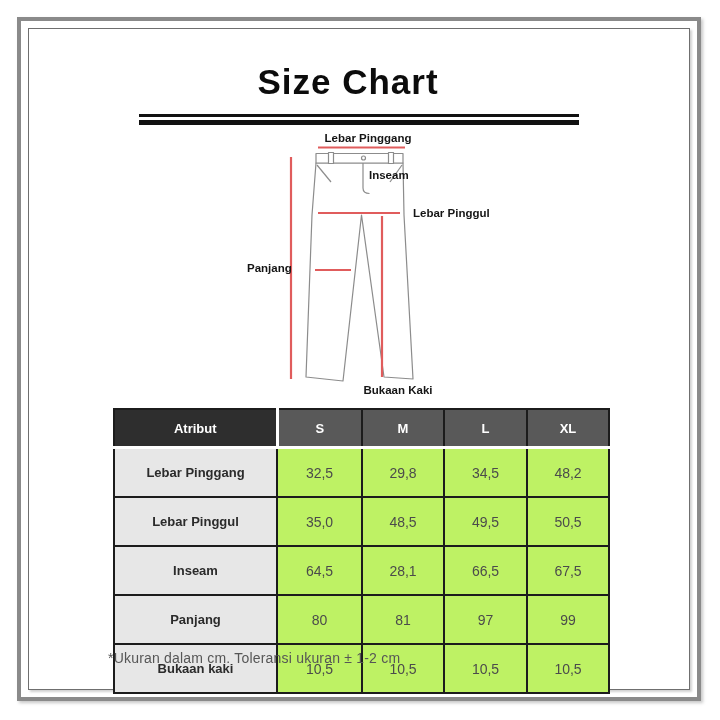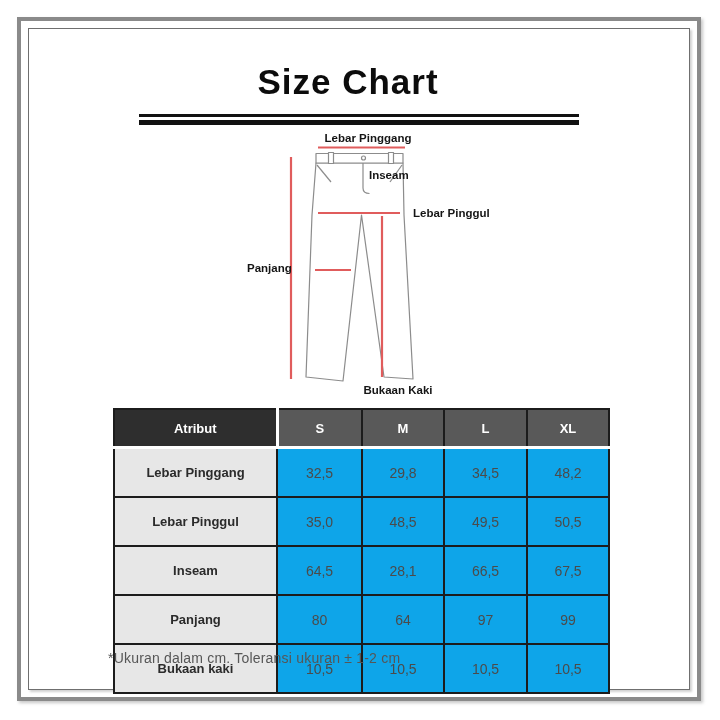--- a/index.html
+++ b/index.html
@@ -41,21 +41,21 @@
     height:28px;color:#ffffff;font-size:13px;font-weight:bold;
     border-bottom:3px solid #ffffff;
   }
   th.attr-head{background:#2e2e2e;border-right:3px solid #ffffff;}
   th.size-head{background:#595959;border-left:2px solid #1c1c1c;}
   .size-table tbody th{
     height:39px;background:#e7e7e7;color:#2b2b2b;
     font-size:13px;font-weight:bold;border:2px solid #1c1c1c;
   }
   .size-table tbody td{
-    height:39px;background:#0ea5e9;color:#4b4b4b;
+    height:39px;background:#bef264;color:#4b4b4b;
     font-size:14px;border:2px solid #1c1c1c;
   }
   
   .footnote{
     position:absolute;left:108px;top:650px;
     font-size:14px;color:#565656;letter-spacing:.2px;
   }
 </style>
 </head>
 <body>
@@ -132,21 +132,21 @@
     <tr>
       <th>Inseam</th>
       <td>64,5</td>
       <td>28,1</td>
       <td>66,5</td>
       <td>67,5</td>
     </tr>
     <tr>
       <th>Panjang</th>
       <td>80</td>
-      <td>64</td>
+      <td>81</td>
       <td>97</td>
       <td>99</td>
     </tr>
     <tr>
       <th>Bukaan kaki</th>
       <td>10,5</td>
       <td>10,5</td>
       <td>10,5</td>
       <td>10,5</td>
     </tr>

